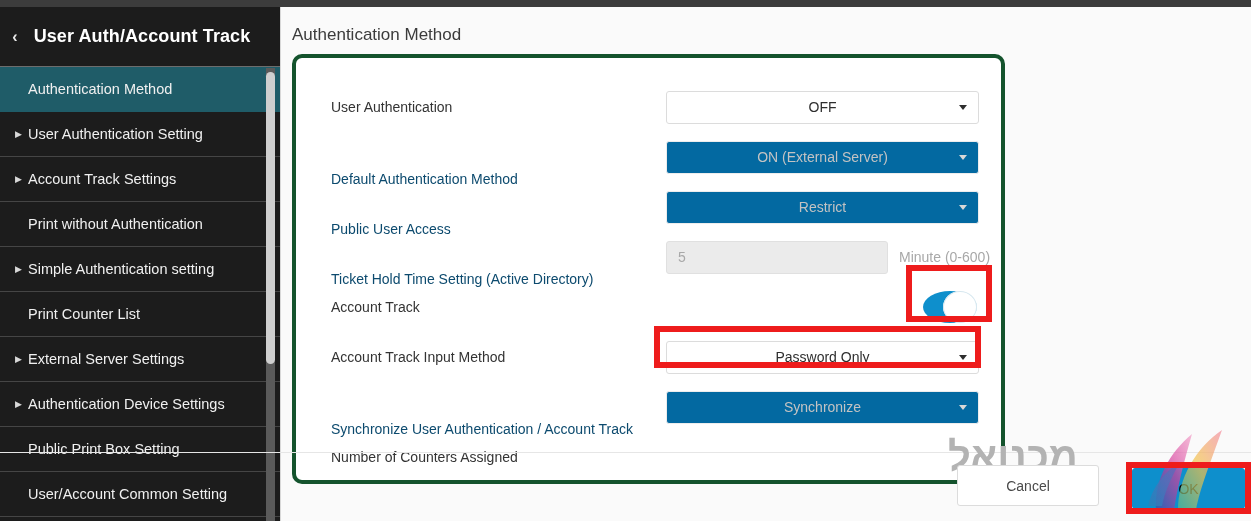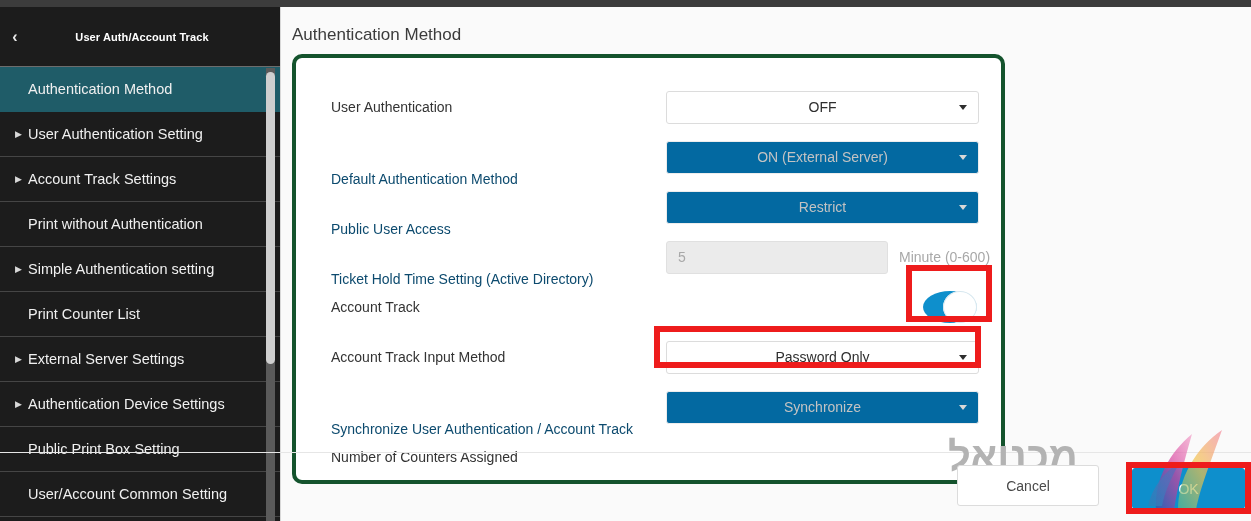--- a/index.html
+++ b/index.html
@@ -31,21 +31,21 @@
     border-bottom:1px solid #6d6d6d;
   }
   .back-chevron {
     width:30px; text-align:center;
     color:#e9e9e9; font-size:16px; font-weight:bold;
     line-height:1;
     cursor:pointer;
   }
   .sidebar-title {
     flex:1; text-align:center;
-    color:#ffffff; font-size:11px; font-weight:bold;
+    color:#ffffff; font-size:18px; font-weight:bold;
     letter-spacing:.1px;
     padding-right:26px;
   }
 
   .nav { position:relative; }
   .nav-item {
     position:relative;
     height:45px;
     display:flex; align-items:center;
     padding-left:15px;
@@ -189,21 +189,21 @@
   .btn-cancel {
     left:957px; top:465px; width:142px;
     background:#ffffff;
     border:1px solid #dcdcdc;
     color:#4a4a4a;
   }
   .btn-ok {
     left:1132px; top:468px; width:113px;
     background:#0e8fcc;
     border:1px solid #0e8fcc;
-    color:#ffffff;
+    color:#000000;
   }
 
   
   .watermark {
     position:absolute; left:948px; top:434px;
     font-size:40px; font-weight:bold;
     color:#b3b3b3;
     direction:rtl;
     white-space:nowrap;
     user-select:none;

